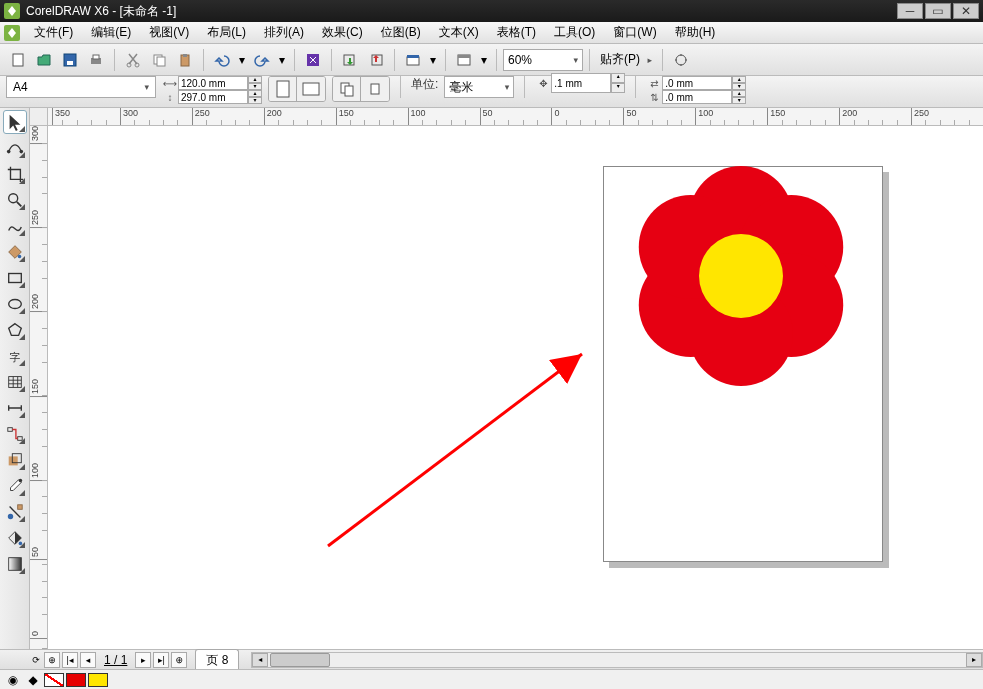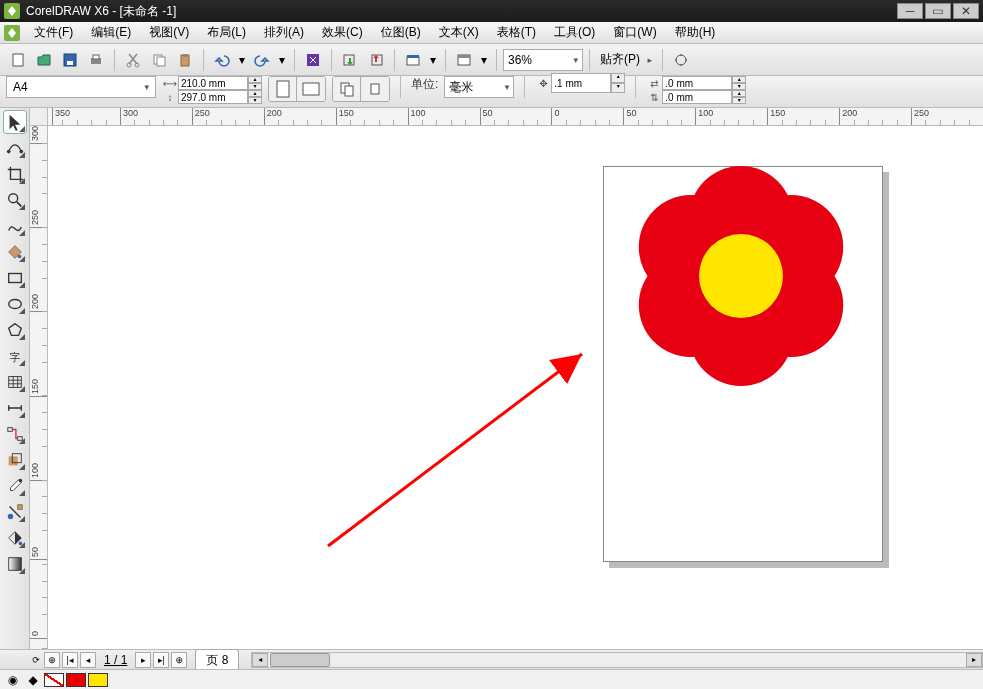--- a/index.html
+++ b/index.html
@@ -206,21 +206,21 @@
   <div class="tb-sep"></div>
   <div class="tb-btn">
       <svg width="16" height="16">
         <rect x="2" y="3" width="12" height="10" fill="#fff" stroke="#555"></rect>
         <rect x="2" y="3" width="12" height="3" fill="#888"></rect>
       </svg>
     </div>
   <div class="tb-btn" style="width:12px;">▾</div>
   <div class="tb-sep"></div>
   <div class="tb-combo">
-    <span>36%</span>
+    <span>60%</span>
     <span class="arrow">▾</span>
   </div>
   <div class="tb-sep"></div>
   <div class="tb-combo" style="min-width:60px;border:none;background:transparent;">
     <span>贴齐(P)</span>
     <span class="arrow">▸</span>
   </div>
   <div class="tb-sep"></div>
   <div class="tb-btn">
       <svg width="16" height="16">
@@ -231,21 +231,21 @@
 </div>
 
 <div class="prop-bar">
   <div class="paper-size">
     <span>A4</span>
     <span class="arrow">▾</span>
   </div>
   <div class="dim-group">
     <div class="dim-row">
       <div class="icon-box">⟷</div>
-      <div class="dim-input">210.0 mm</div>
+      <div class="dim-input">120.0 mm</div>
       <div class="spinner">
           <div>▴</div>
           <div>▾</div>
         </div>
     </div>
     <div class="dim-row">
       <div class="icon-box">↕</div>
       <div class="dim-input">297.0 mm</div>
       <div class="spinner">
           <div>▴</div>

